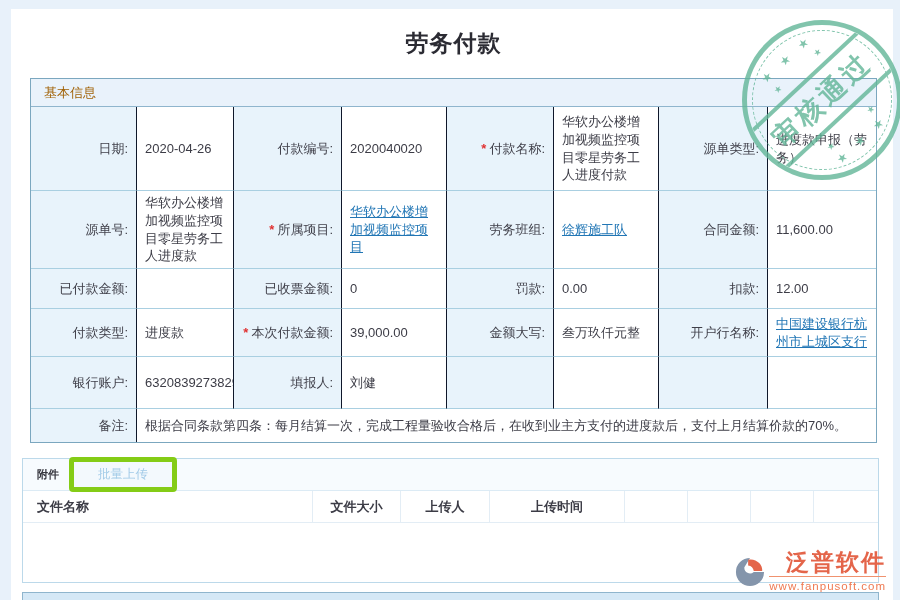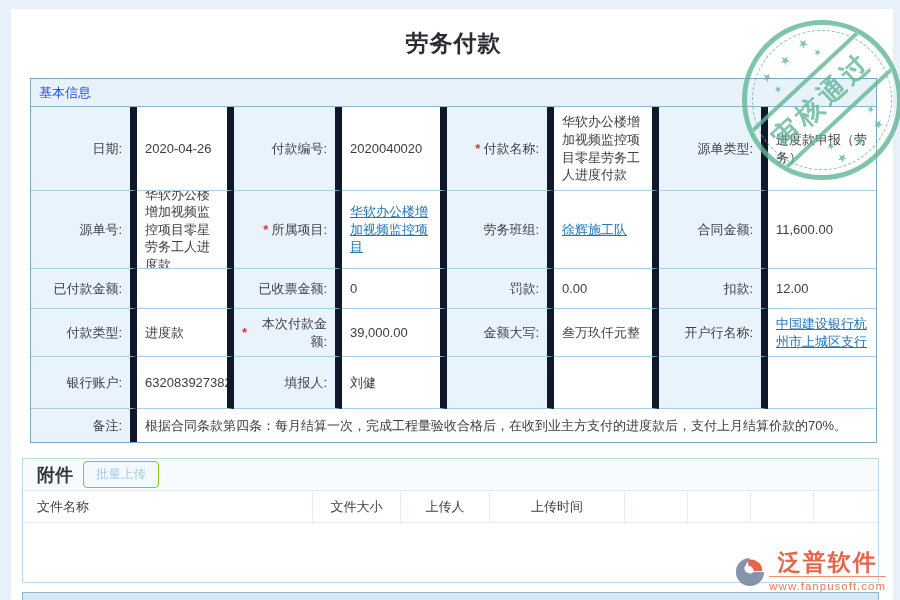--- a/index.html
+++ b/index.html
@@ -19,61 +19,61 @@
     text-align:center; font-size:23px; font-weight:bold; color:#2b2b33;
     letter-spacing:1px;
   }
   
   .basic-box {
     position:absolute; left:30px; top:78px; width:847px;
     border:1px solid #7ba7bf; background:#fff;
   }
   .section-bar {
     height:28px; background:#e9f2fb; border-bottom:1px solid #8fb5cd;
-    display:flex; align-items:center; padding:0 8px;
-    font-size:13px; color:#1d4ed8;
+    display:flex; align-items:center; padding:0 13px;
+    font-size:13px; color:#a16207;
   }
   .tbl {
     display:grid;
     grid-template-columns:106px 97px 108px 105px 107px 105px 109px 108px;
     grid-template-rows:84px 78px 40px 48px 52px 33px;
   }
   .cell {
-    border-right:7px solid #0f172a; border-bottom:1px solid #a9cfe1;
+    border-right:1px solid #0f172a; border-bottom:1px solid #a9cfe1;
     font-size:13px; line-height:1.35; display:flex; align-items:center;
     padding:3px 8px; overflow:hidden;
   }
   .cell.c8 { border-right:none; }
   .cell.r6 { border-bottom:none; }
   .lbl { background:#e8f3fb; justify-content:flex-end; text-align:right; color:#3f3f49; }
   .val { background:#ffffff; justify-content:flex-start; text-align:left; }
   .req { color:#e03131; margin-right:3px; font-weight:bold; }
   .link { color:#2176b5; text-decoration:underline; cursor:pointer; }
   .remark-val { grid-column:2 / 9;align-items:center; }
   
   .attach-box {
     position:absolute; left:22px; top:458px; width:857px; height:125px;
     border:1px solid #bcd9ea; background:#fff;
   }
   .attach-bar {
     height:32px; background:#f7fbfe; border-bottom:1px solid #dcebf5;
     display:flex; align-items:center; padding:0 14px; gap:10px;
   }
-  .attach-title { font-size:18px; font-weight:bold; color:#35353d; }
+  .attach-title { font-size:11px; font-weight:bold; color:#35353d; }
   .upload-btn {
     font-size:12.5px; color:#a2cbe8; background:#f3f9fd;
-    border:1px solid #84cc16; border-radius:4px; padding:4px 12px; cursor:pointer;
+    border:5px solid #84cc16; border-radius:4px; padding:4px 24px; cursor:pointer;
   }
   .attach-head {
     display:grid; height:32px;
     grid-template-columns:290px 88px 89px 135px 63px 63px 63px 64px;
     border-bottom:1px solid #e3edf5;
   }
   .ah-cell {
-    border-right:1px solid #e3edf5; font-size:13px; font-weight:normal; color:#3c3c46;
+    border-right:1px solid #e3edf5; font-size:13px; font-weight:bold; color:#3c3c46;
     display:flex; align-items:center; padding:0 14px;
   }
   .ah-cell.center { justify-content:center; padding:0 4px;text-align:center; }
   .ah-cell:last-child { border-right:none; }
   .attach-body { height:59px; background:#fff; }
   
   .next-sliver {
     position:absolute; left:22px; top:592px; width:857px; height:8px;
     background:#d5e8f6; border:1px solid #8fb5cd; border-bottom:none;
   }
@@ -101,21 +101,21 @@
   .stars-top { top:14px; font-size:12px; letter-spacing:14px; text-indent:14px; }
   .stars-top2 { top:32px; font-size:9px; letter-spacing:46px; text-indent:46px; }
   .stars-bottom { bottom:30px; font-size:9px; letter-spacing:46px; text-indent:46px; }
   .stars-bottom2 { bottom:12px; font-size:12px; letter-spacing:14px; text-indent:14px; }
   
   .watermark {
     position:absolute; right:14px; bottom:8px; z-index:6;
     display:flex; align-items:center; gap:4px;
   }
   .wm-logo { width:30px; height:30px; flex:0 0 auto; }
-  .wm-text { text-align:center; }
+  .wm-text { text-align:right; }
   .wm-brand { font-size:23px; font-weight:bold; color:#e4654a; letter-spacing:2px; line-height:1; }
   .wm-url {
     font-size:11.5px; color:#ef7a52; letter-spacing:1px;
     border-top:1px solid #f0926f; margin-top:2px; padding-top:3px;
   }
 </style>
 </head>
 <body>
 
 <div class="panel"></div>

